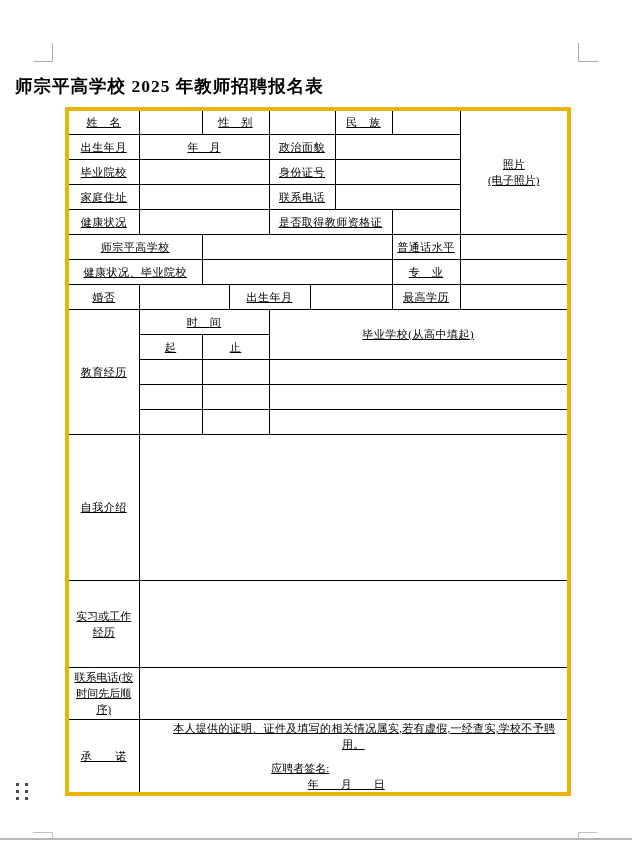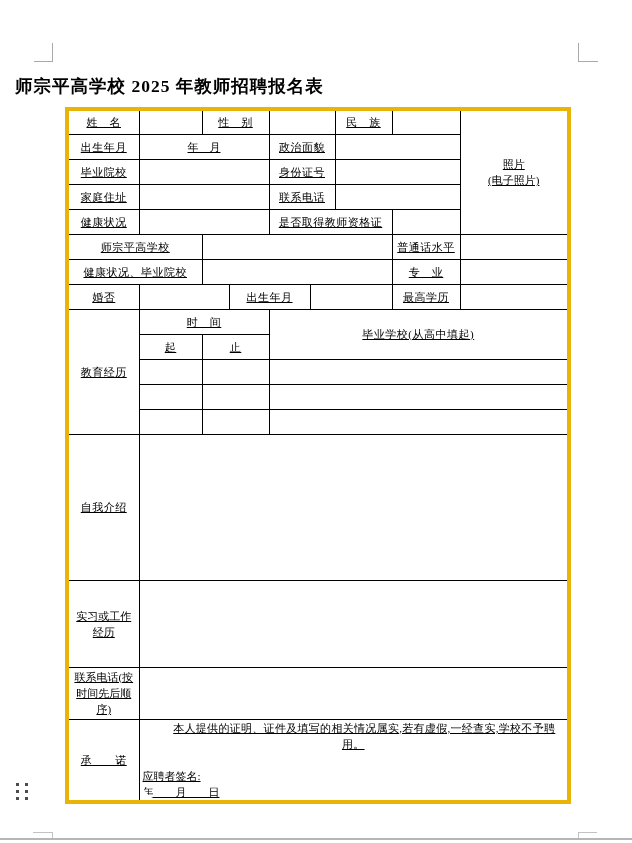--- a/index.html
+++ b/index.html
@@ -23,22 +23,22 @@
   }
   table.form{border:4px solid #eab308;text-decoration:underline;}
   td.fill{background:#fff;}
   td.lbl{letter-spacing:0.5px;}
   td.photo-cell{line-height:17px;margin-top:15px;}
   td.big-lbl{line-height:17px;}
   td.pledge-cell{
     text-align:left;vertical-align:top;padding:4px 6px 2px 4px;line-height:17px;border-radius:26px;
   }
   .pledge-text{text-indent:2em;letter-spacing:0.3px;}
-  .pledge-sign{text-align:left;padding-right:106px;margin-top:16px;}
-  .pledge-date{text-align:left;padding-right:14px;}
+  .pledge-sign{text-align:center;padding-right:106px;margin-top:8px;}
+  .pledge-date{text-align:center;padding-right:14px;}
   .lblline{display:block;}
   
   .mark{position:absolute;background:#a9a9a9;}
   
   .dot{position:absolute;width:3px;height:3px;background:#4c4c4c;}
   .page-edge{position:absolute;left:0;top:838px;width:632px;height:2px;background:#b6b6b6;}
 </style>
 </head>
 <body>
 

